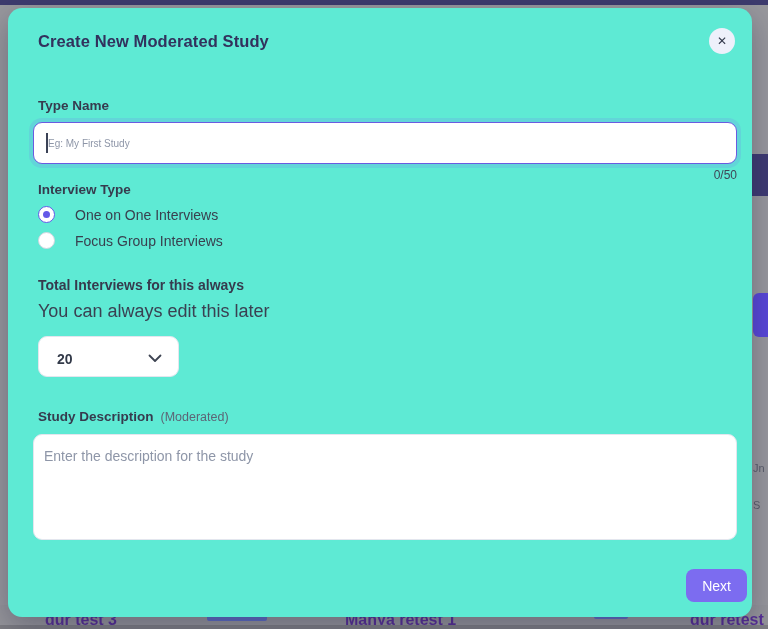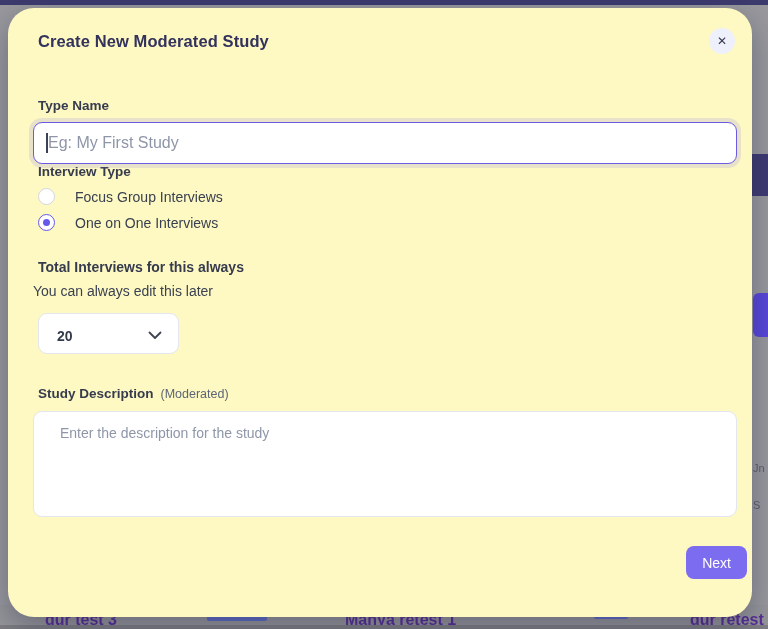--- a/index.html
+++ b/index.html
@@ -47,21 +47,21 @@
   .side-frag-text {
     position: absolute; left: 753px; font-size: 11px; color: #4b4f5e;
     opacity: .8; filter: blur(.4px);
   }
   .side-frag-text-1 { top: 462px; }
   .side-frag-text-2 { top: 499px; }
 
   
   .modal {
     position: absolute; left: 8px; top: 8px; width: 744px; height: 609px;
-    background: #fef9c3; border-radius: 26px;
+    background: #5eead4; border-radius: 14px;
     box-shadow: 0 10px 30px rgba(30,30,60,.35);
     padding: 20px 15px 0 25px;
   }
   .modal-header {
     display: flex; align-items: flex-start; justify-content: space-between;
   }
   .modal-title {
     font-size: 16.5px; font-weight: 700; color: #32325d;
     letter-spacing: .1px; padding-top: 4px; padding-left: 5px;
   }
@@ -76,21 +76,21 @@
   .field-label {
     font-size: 13.5px; font-weight: 600; color: #363b4e;
   }
   .study-name-label { margin-top: 44px; margin-left: 5px; }
 
   .input-wrap { position: relative; margin-top: 9px; }
   .study-name-input {
     width: 704px; height: 42px;
     border: 1.6px solid #6a5be0; border-radius: 9px;
     box-shadow: 0 0 0 4px rgba(123,108,240,.16);
-    padding: 5px 14px; font-size: 16px; color: #333a49;
+    padding: 5px 14px; font-size: 10px; color: #333a49;
     font-family: inherit; outline: none; display: block;
   }
   .study-name-input::placeholder { color: #8e96a8; }
   .input-caret {
     position: absolute; left: 13px; top: 11px; width: 1.5px; height: 20px;
     background: #3b4256;
   }
   .char-counter {
     width: 704px; text-align: right; margin-top: 4px;
     font-size: 12px; font-weight: 500; color: #3f4656;
@@ -110,21 +110,21 @@
   .radio-circle.selected { border-color: #6459e8; }
   .radio-dot {
     width: 7px; height: 7px; border-radius: 50%; background: #6459e8;
   }
   .radio-label {
     margin-left: 20px; font-size: 14px; color: #39404f;
   }
 
   .total-label { margin-top: 28px; margin-left: 5px; font-size: 14px; }
   .total-helper {
-    margin-top: 8px; font-size: 14px; color: #3a4152;
+    margin-top: 8px; margin-left: 5px; font-size: 18px; color: #3a4152;
   }
   .select-box {
     margin-top: 14px; margin-left: 5px;
     width: 141px; height: 41px;
     border: 1px solid #e3e6ee; border-radius: 9px; background: #fff;
     display: flex; align-items: center; justify-content: space-between;
     padding: 4px 16px 0 18px; cursor: pointer;
   }
   .select-value { font-size: 14px; font-weight: 600; color: #333a49; }
   .chevron-icon { display: flex; align-items: center; }
@@ -132,21 +132,21 @@
   .desc-label-row {
     margin-top: 32px; margin-left: 5px;
     display: flex; align-items: flex-end;
   }
   .optional-tag {
     margin-left: 7px; font-size: 12.5px; font-weight: 400; color: #5c6576;
   }
   .desc-textarea {
     margin-top: 10px; width: 704px; height: 106px;
     border: 1px solid #e3e6ee; border-radius: 9px;
-    padding: 13px 26px; font-size: 14px; color: #333a49;
+    padding: 13px 10px; font-size: 14px; color: #333a49;
     font-family: inherit; resize: none; outline: none; display: block;
   }
   .desc-textarea::placeholder { color: #8e96a8; }
 
   .modal-footer {
     margin-top: 29px; width: 714px;
     display: flex; justify-content: flex-end;
   }
   .next-btn {
     background: #7c6cf0; color: #ffffff; border: none;
@@ -177,33 +177,34 @@
     <button class="close-btn">
       <span>✕</span>
     </button>
   </div>
 
   <div class="field-label study-name-label">Type Name</div>
   <div class="input-wrap">
     <input class="study-name-input" type="text" placeholder="Eg: My First Study" style="">
     <div class="input-caret"></div>
   </div>
+  <div class="char-counter">0/50</div>
 
   <div class="field-label interview-type-label">Interview Type</div>
-
-  <div class="radio-row">
-    <span class="radio-circle"></span>
-    <span class="radio-label">Focus Group Interviews</span>
-  </div>
 
   <div class="radio-row">
     <span class="radio-circle selected">
         <span class="radio-dot"></span>
       </span>
     <span class="radio-label">One on One Interviews</span>
+  </div>
+
+  <div class="radio-row">
+    <span class="radio-circle"></span>
+    <span class="radio-label">Focus Group Interviews</span>
   </div>
 
   <div class="field-label total-label">Total Interviews for this always</div>
   <div class="total-helper">You can always edit this later</div>
 
   <div class="select-box">
     <span class="select-value">20</span>
     <span class="chevron-icon">
       <svg width="14" height="9" viewBox="0 0 14 9">
           <path d="M1.5 1.5 L7 7 L12.5 1.5" fill="none" stroke="#3e4452" stroke-width="1.8" stroke-linecap="round" stroke-linejoin="round"></path>

